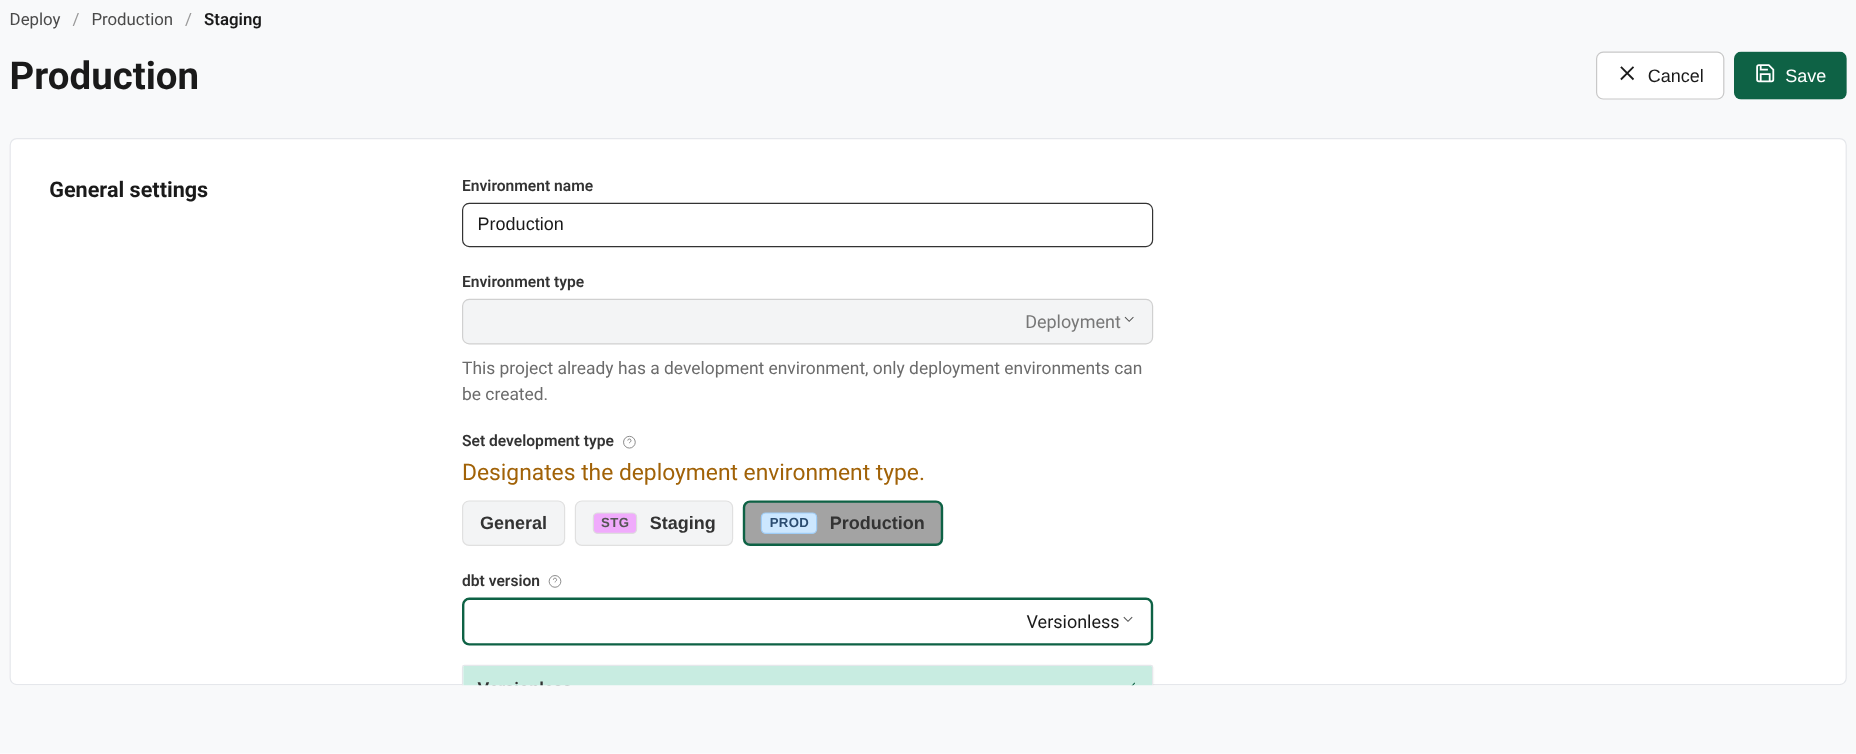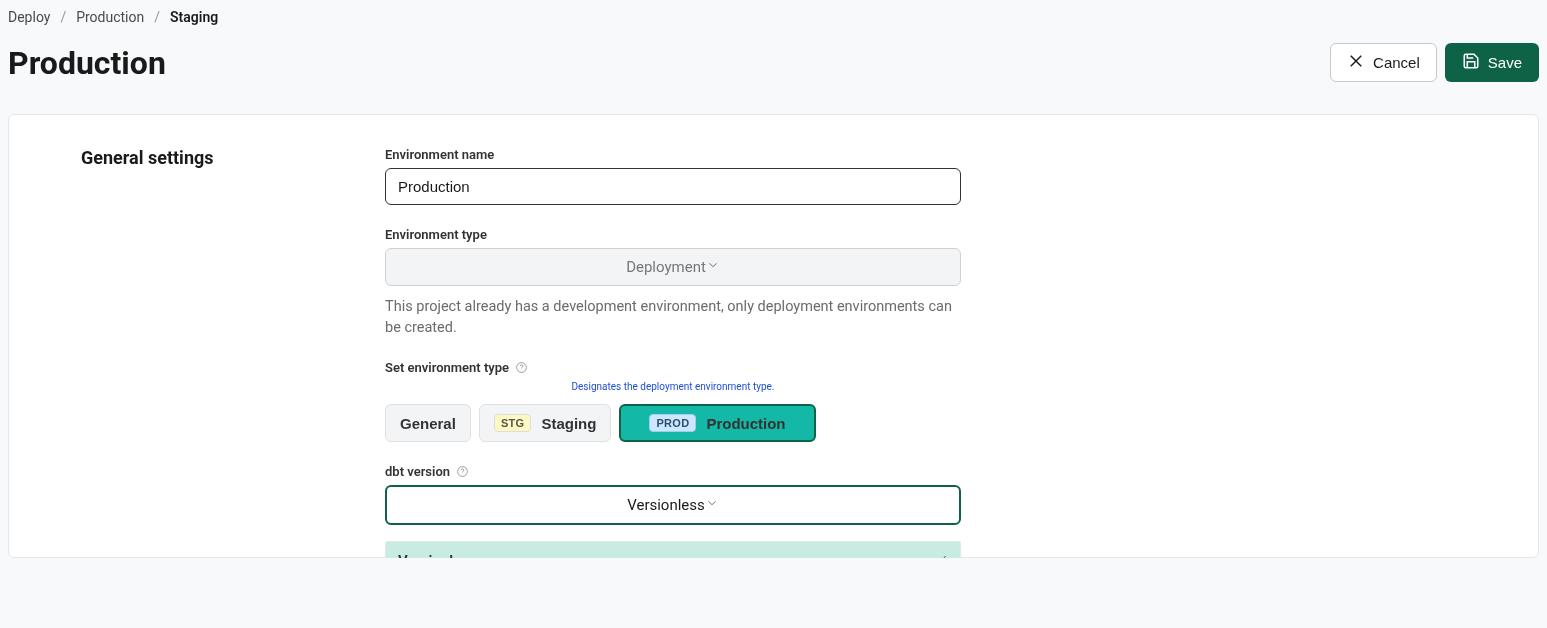--- a/index.html
+++ b/index.html
@@ -61,21 +61,21 @@
     border: 1px solid #e5e7eb;
     border-radius: 6px;
     margin: 32px 8px 0 8px;
     padding: 32px;
     display: flex;
   }
   .card-left {
     width: 344px;
     flex-shrink: 0;
   }
-  .section-title { font-size: 18px; font-weight: 700; margin-bottom: 6px; margin-left: 40px; }
+  .section-title { font-size: 18px; font-weight: 700; margin-bottom: 6px; }
   .section-sub { font-size: 14px; color: #555; }
 
   .card-right {
     flex: 0 0 576px;
   }
   .field { margin-bottom: 22px; }
   .field-label {
     font-size: 13px;
     font-weight: 600;
     color: #333;
@@ -101,75 +101,74 @@
     color: #1a1a1a;
     background: #fff;
   }
   .select-box {
     width: 100%;
     padding: 9px 12px;
     border: 1px solid #d0d0d0;
     border-radius: 6px;
     font-size: 15px;
     display: flex;
-    justify-content: center;
+    justify-content: flex-end;
     align-items: center;
     background: #f3f4f5;
     color: #777;
   }
   .select-box.active {
     border: 2px solid #0e6245;
     color: #1a1a1a;
     background: #fff;
   }
   .select-box .chev { color: #555; }
 
   .helper-text {
     font-size: 14.5px;
     color: #6b6b6b;
     margin-top: 10px;
     line-height: 1.45;
   }
   .field-desc {
-    font-size: 10px;
-    color: #1d4ed8;
+    font-size: 19px;
+    color: #a16207;
     margin-top: 4px;
     margin-bottom: 12px;
-    text-align: center;
   }
 
   .segmented {
     display: flex;
     gap: 8px;
   }
   .seg-btn {
     display: inline-flex;
     align-items: center;
     gap: 10px;
     padding: 9px 14px;
     border-radius: 6px;
     border: 1px solid #e0e0e0;
     background: #f3f4f5;
     font-size: 15px;
     font-weight: 600;
     color: #333;
     cursor: pointer;
   }
   .seg-btn.selected {
-    background: #14b8a6;
+    background: #a3a3a3;
     border: 2px solid #0e6245;
-    padding: 8px 28px;
+    padding: 8px 13px;
   }
   .badge {
     font-size: 11px;
     font-weight: 600;
     padding: 2px 6px;
     border-radius: 4px;
     color: #555;
-    background: #fef9c3;
+    background: #f0abfc;
     border: 1px solid #ddd;
     letter-spacing: 0.3px;
   }
   .badge.prod {
     background: #cce7ff;
     border-color: #9fcdf7;
     color: #2b4c70;
   }
 
   .dropdown-wrap { position: relative; }
@@ -256,21 +255,21 @@
           <svg class="icon-sm" viewBox="0 0 24 24">
               <polyline points="6 9 12 15 18 9"></polyline>
             </svg>
         </span>
       </div>
       <div class="helper-text">This project already has a development environment, only deployment environments can be created.</div>
     </div>
 
     <div class="field">
       <div class="field-label">
-        <span>Set environment type</span>
+        <span>Set development type</span>
         <span class="help-icon">
           <svg viewBox="0 0 24 24">
               <circle cx="12" cy="12" r="9"></circle>
               <path d="M9.5 9.5a2.5 2.5 0 1 1 3.5 2.3c-.8.4-1 1-1 1.7"></path>
               <line x1="12" y1="17" x2="12" y2="17.01"></line>
             </svg>
         </span>
       </div>
       <div class="field-desc">Designates the deployment environment type.</div>
       <div class="segmented">

